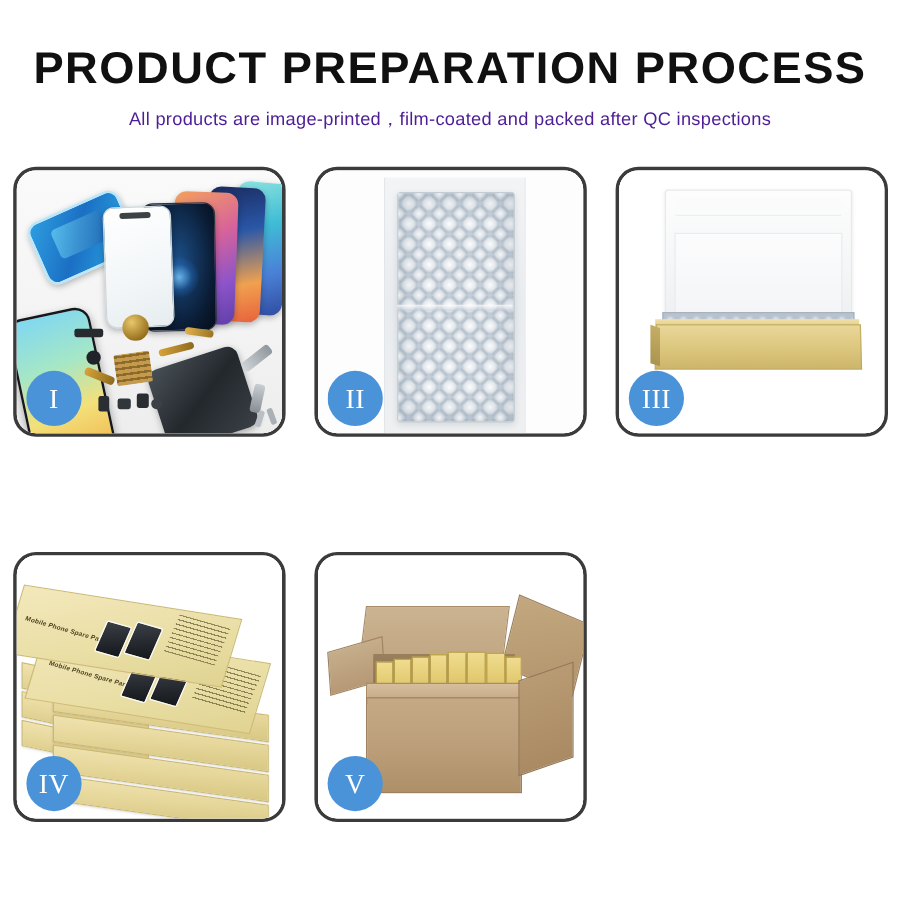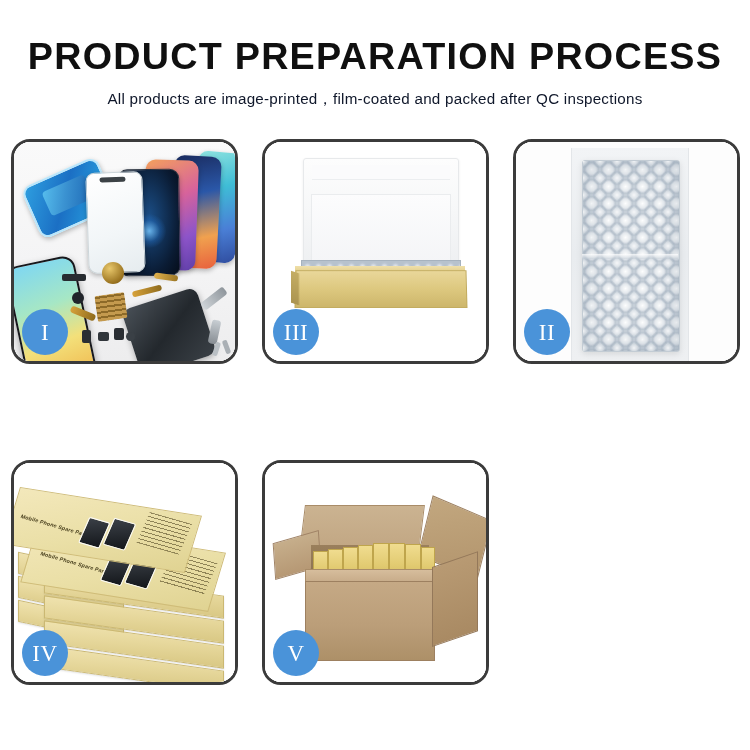--- a/index.html
+++ b/index.html
@@ -23,21 +23,21 @@
     margin:0;
     padding-top:36px;
     transform:scaleX(1.02);
     white-space:nowrap;
   }
   .subtitle{
     font-family:"Liberation Sans", sans-serif;
     font-size:15.2px;
     font-weight:400;
     letter-spacing:0.25px;
-    color:#0f172a;
+    color:#4c1d95;
     margin:0;
     padding-top:11px;
     white-space:nowrap;
   }
 
   
   .grid{
     position:absolute;
     left:11px;top:139px;
     width:728px;height:546px;
@@ -399,41 +399,41 @@
           <div class="prt tool2"></div>
           <div class="prt scr1"></div>
           <div class="prt scr2"></div>
         </div>
       </div>
       <div class="badge">I</div>
     </div>
 
     <div class="panel">
       <div class="panel-inner">
+        <div class="scene p2">
+          <div class="wrapsheet"></div>
+          <div class="bubbles"></div>
+          <div class="wrapseam"></div>
+        </div>
+      </div>
+      <div class="badge">II</div>
+    </div>
+
+    <div class="panel">
+      <div class="panel-inner">
         <div class="scene p3">
           <div class="lid"></div>
           <div class="foam"></div>
           <div class="box3-inner"></div>
           <div class="box3-lip"></div>
           <div class="box3-body"></div>
           <div class="box3-side"></div>
         </div>
       </div>
       <div class="badge">III</div>
-    </div>
-
-    <div class="panel">
-      <div class="panel-inner">
-        <div class="scene p2">
-          <div class="wrapsheet"></div>
-          <div class="bubbles"></div>
-          <div class="wrapseam"></div>
-        </div>
-      </div>
-      <div class="badge">II</div>
     </div>
 
     <div class="panel">
       <div class="panel-inner">
         <div class="scene p4">
           <div class="stack">
 
             <div class="kbox" style="left:4px;top:100px;width:104px;height:20px;transform:skewY(12deg);"></div>
             <div class="kbox" style="left:4px;top:124px;width:104px;height:20px;transform:skewY(12deg);"></div>
             <div class="kbox" style="left:4px;top:148px;width:104px;height:20px;transform:skewY(12deg);"></div>

